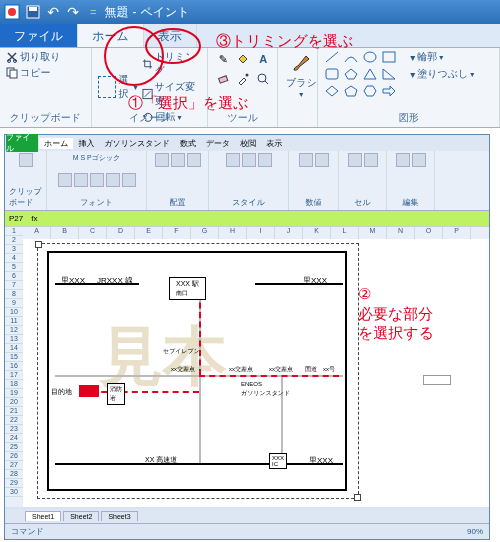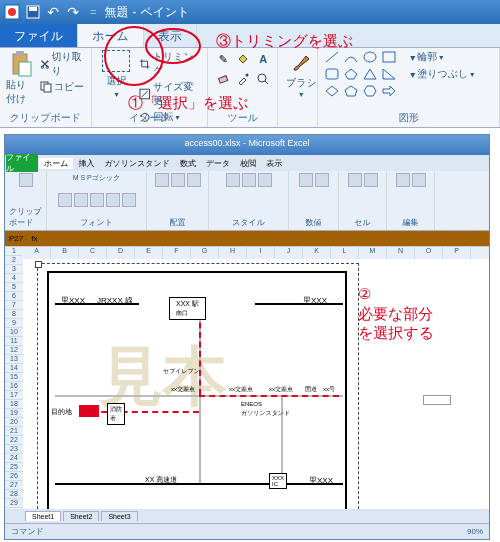--- a/index.html
+++ b/index.html
@@ -18,21 +18,21 @@
 .group{border-right:1px solid #cdd;padding:2px 6px;display:flex;flex-direction:column;position:relative}
 .group-label{position:absolute;bottom:2px;left:0;right:0;text-align:center;font-size:10px;color:#3a6a9a}
 .g-clip{width:100px}
 .g-img{width:128px}
 .g-tool{width:70px}
 .g-shape{width:200px}
 .paste{display:flex;flex-direction:column;align-items:center;width:36px}
 .clip-col{display:flex;flex-direction:column;gap:2px;font-size:10px;color:#2a5a8a}
 .clip-row{display:flex;gap:4px}
 .clip-item{display:flex;align-items:center;gap:2px}
-.sel-btn{display:flex;flex-direction:column;align-items:center;gap:2px;width:40px}
+.sel-btn{display:flex;flex-direction:row;align-items:center;gap:2px;width:40px}
 .sel-rect{width:28px;height:22px;border:1px dashed #2267b5}
 .sel-lbl{font-size:10px;color:#2a5a8a}
 .img-col{display:flex;flex-direction:column;gap:2px;font-size:10px;color:#2a5a8a}
 .tool-row{display:flex;gap:2px;flex-wrap:wrap;width:60px}
 .tool-ic{width:18px;height:18px;display:flex;align-items:center;justify-content:center}
 .brush{display:flex;flex-direction:column;align-items:center;width:34px}
 .brush-ic{width:26px;height:26px}
 .shape-grid{display:flex;gap:3px;flex-wrap:wrap;width:82px;height:48px}
 .sh{width:16px;height:14px;color:#2a6ab5;display:flex;align-items:center;justify-content:center}
 .sh svg{width:14px;height:12px}
@@ -41,21 +41,21 @@
 .circ1{left:104px;top:26px;width:60px;height:60px;border:2px solid #e00020;border-radius:50%;position:absolute;pointer-events:none}
 .circ2{left:145px;top:28px;width:56px;height:36px;border:2px solid #e00020;border-radius:50%;position:absolute;pointer-events:none}
 .embed{position:relative;margin:6px 0 0 4px;width:490px;height:410px}
 .excel-win{width:486px;height:406px;background:#d6e4f2;border:1px solid #6088b4;position:relative}
 .ex-title{height:20px;background:linear-gradient(#6a9fd8,#3d7bc0);font-size:9px;color:#fff;padding:3px 6px;display:flex;justify-content:center}
 .ex-ribbon{height:60px;background:#e8eff8;border-bottom:1px solid #aac;display:flex;font-size:8px;color:#2a5a8a}
 .ex-file{width:32px;height:18px;background:#17a33a;color:#fff;display:flex;align-items:center;justify-content:center;font-size:8px;margin:1px}
 .ex-grp{border-right:1px solid #cdd;padding:2px 4px;display:flex;flex-direction:column;align-items:center;justify-content:space-between}
 .ex-grp-items{display:flex;gap:2px;flex-wrap:wrap}
 .ex-ic{width:14px;height:14px;background:#d0dce8;border:1px solid #aac}
-.ex-cell-bar{height:16px;background:#a16207;border-bottom:1px solid #ccc;display:flex;font-size:8px;align-items:center;padding:0 4px;gap:8px}
+.ex-cell-bar{height:16px;background:#bef264;border-bottom:1px solid #ccc;display:flex;font-size:8px;align-items:center;padding:0 4px;gap:8px}
 .ex-canvas{position:relative;height:280px;background:#fff;display:flex}
 .rowhdrs{width:18px;background:#e8eff8;display:flex;flex-direction:column}
 .rowhdrs div{height:9px;font-size:7px;text-align:center;border-bottom:1px solid #cdd;color:#2a5a8a}
 .colhdrs{height:12px;background:#e8eff8;display:flex;position:absolute;left:18px;top:0;right:0}
 .colhdrs div{width:28px;font-size:7px;text-align:center;border-right:1px solid #cdd;color:#2a5a8a}
 .sheet{position:absolute;left:18px;top:12px;right:0;bottom:0;background:#fff}
 .selbox{position:absolute;left:14px;top:4px;width:322px;height:256px;border:1px dashed #444}
 .selbox::before,.selbox::after{content:"";position:absolute;width:5px;height:5px;background:#fff;border:1px solid #444}
 .selbox::before{left:-3px;top:-3px}.selbox::after{right:-3px;bottom:-3px}
 .map{position:absolute;left:24px;top:12px;width:300px;height:240px;border:2px solid #000;background:#fff}
@@ -103,28 +103,20 @@
 
 <div class="tabs">
   <div class="tab file">ファイル</div>
   <div class="tab active">ホーム</div>
   <div class="tab">表示</div>
 </div>
 
 <div class="ribbon">
   <div class="group g-clip">
     <div class="clip-row">
-      <div class="paste">
-        <svg width="24" height="28" viewBox="0 0 24 28">
-            <rect x="4" y="4" width="14" height="20" fill="#d9a95a" stroke="#888"></rect>
-            <rect x="7" y="1" width="8" height="5" rx="1" fill="#aaa"></rect>
-            <rect x="10" y="12" width="12" height="14" fill="#fff" stroke="#4a8"></rect>
-          </svg>
-        <span class="sel-lbl">貼り付け</span>
-      </div>
       <div class="clip-col">
         <span class="clip-item">
             <svg width="12" height="12" viewBox="0 0 12 12">
               <path d="M2 2L10 10M10 2L2 10" stroke="#346" stroke-width="1.5"></path>
               <circle cx="3" cy="10" r="1.5" fill="none" stroke="#346"></circle>
               <circle cx="9" cy="10" r="1.5" fill="none" stroke="#346"></circle>
             </svg>
             <span>切り取り</span>
           </span>
         <span class="clip-item">
@@ -286,21 +278,20 @@
   </div>
 </div>
 
 <div class="circ1"></div>
 <div class="circ2"></div>
 <div class="ann" style="left:216px;top:32px">③トリミングを選ぶ</div>
 <div class="ann" style="left:128px;top:94px">①「選択」を選ぶ</div>
 
 <div class="embed">
   <div class="excel-win">
-    <div class="ex-title">access00.xlsx - Microsoft Excel</div>
     <div style="display:flex;background:#dce7f3;height:16px;font-size:8px;align-items:center">
       <div class="ex-file">ファイル</div>
       <div style="padding:0 5px;background:#fff">ホーム</div>
       <div style="padding:0 5px">挿入</div>
       <div style="padding:0 5px">ガソリンスタンド</div>
       <div style="padding:0 5px">数式</div>
       <div style="padding:0 5px">データ</div>
       <div style="padding:0 5px">校閲</div>
       <div style="padding:0 5px">表示</div>
     </div>

